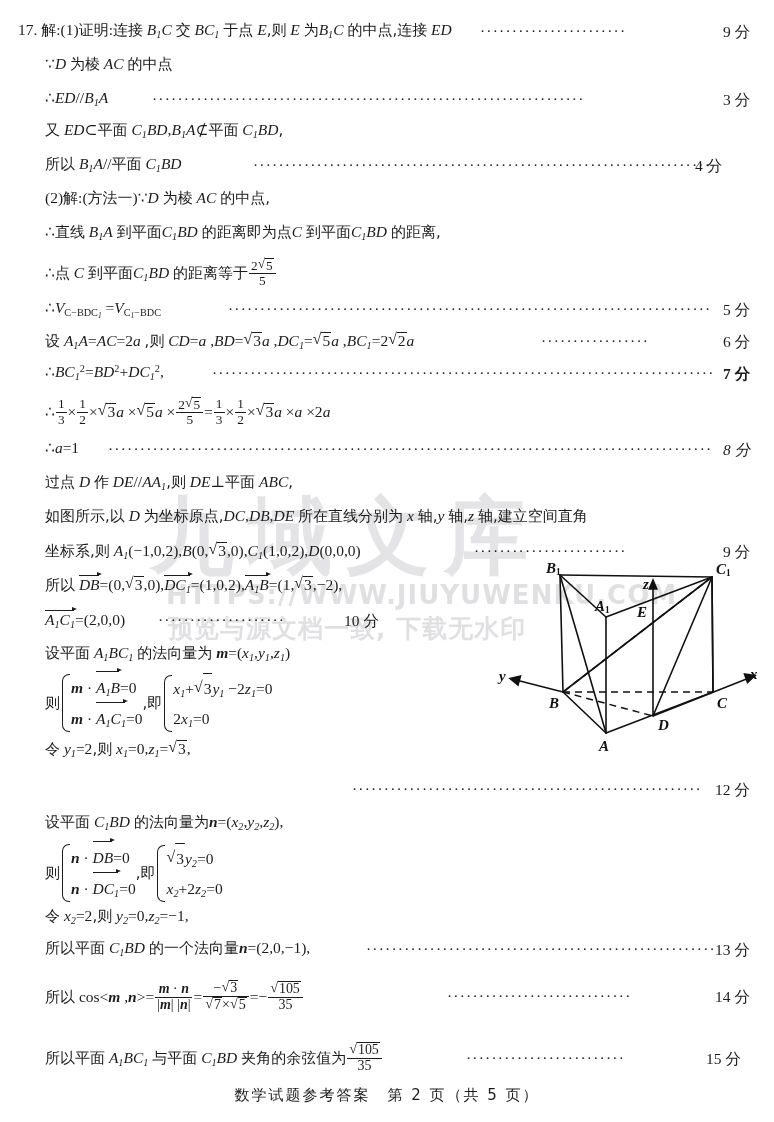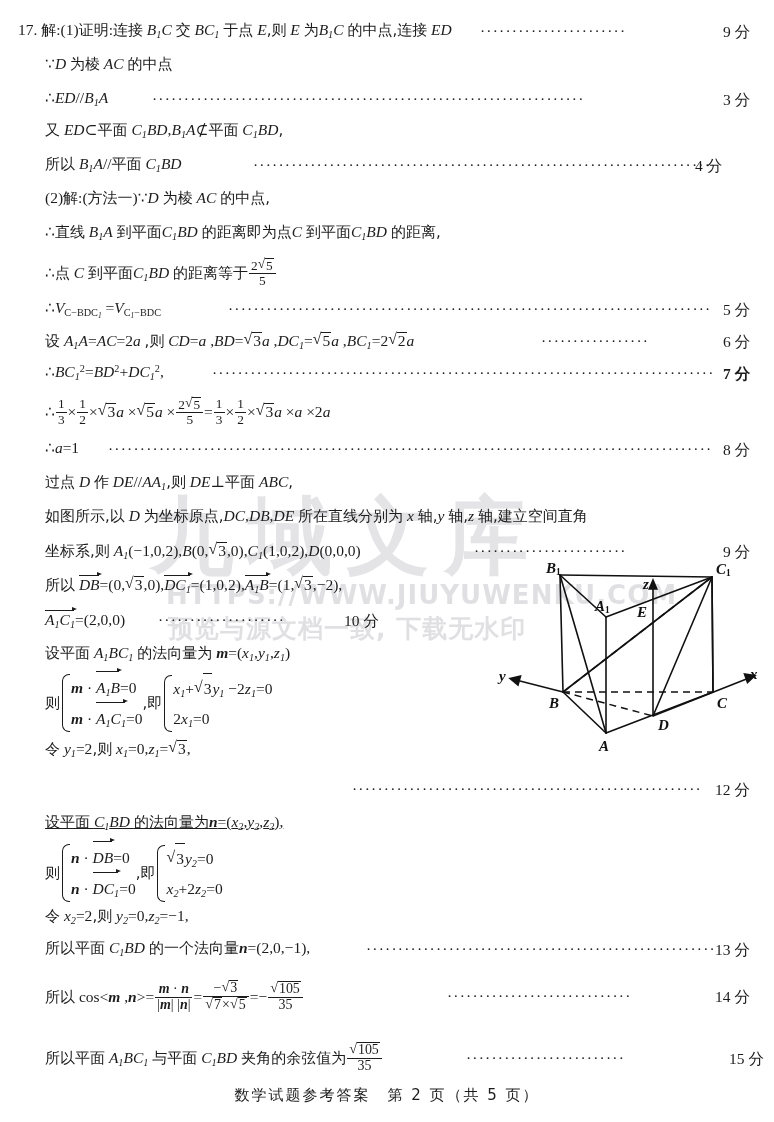--- a/index.html
+++ b/index.html
@@ -140,21 +140,21 @@
   <div class="score" style="left:723px;top:364px;font-weight:bold;">7 分</div>
 
   <div class="ln ind" style="top:397px;">
     <span class="up">∴</span><span class="frac"><span class="num">1</span><span class="den">3</span></span><span class="up">×</span><span class="frac"><span class="num">1</span><span class="den">2</span></span><span class="up">×</span><span class="sq"><span class="rad">3</span></span><i>a</i> <span class="up">×</span><span class="sq"><span class="rad">5</span></span><i>a</i> <span class="up">×</span><span class="frac big"><span class="num">2<span class="sq"><span class="rad">5</span></span></span><span class="den">5</span></span><span class="up">=</span><span class="frac"><span class="num">1</span><span class="den">3</span></span><span class="up">×</span><span class="frac"><span class="num">1</span><span class="den">2</span></span><span class="up">×</span><span class="sq"><span class="rad">3</span></span><i>a</i> <span class="up">×</span><i>a</i> <span class="up">×2</span><i>a</i>
   </div>
 
   <div class="ln ind" style="top:440px;">
     <span class="up">∴</span><i>a</i><span class="up">=1</span>
   </div>
   <div class="dots" style="left:108px;top:440px;width:605px;">·············································································································</div>
-  <div class="score" style="left:723px;top:440px;">8 分</div>
+  <div class="score" style="left:723px;top:440px;font-style:italic;">8 分</div>
 
   <div class="ln ind" style="top:474px;">
     <span class="cjk">过点</span> <i>D</i> <span class="cjk">作</span> <i>DE</i><span class="up">//</span><i>AA<sub>1</sub></i><span class="cjk">,则</span> <i>DE</i><span class="up">⊥</span><span class="cjk">平面</span> <i>ABC</i><span class="cjk">,</span>
   </div>
 
   <div class="ln ind" style="top:508px;">
     <span class="cjk">如图所示,以</span> <i>D</i> <span class="cjk">为坐标原点,</span><i>DC</i><span class="up">,</span><i>DB</i><span class="up">,</span><i>DE</i> <span class="cjk">所在直线分别为</span> <i>x</i> <span class="cjk">轴,</span><i>y</i> <span class="cjk">轴,</span><i>z</i> <span class="cjk">轴,建立空间直角</span>
   </div>
 
   <div class="ln ind" style="top:542px;">
@@ -187,21 +187,21 @@
     </span>
   </div>
 
   <div class="ln ind" style="top:740px;">
     <span class="cjk">令</span> <i>y<sub>1</sub></i><span class="up">=2</span><span class="cjk">,则</span> <i>x<sub>1</sub></i><span class="up">=0</span><span class="up">,</span><i>z<sub>1</sub></i><span class="up">=</span><span class="sq"><span class="rad">3</span></span><span class="up">,</span>
   </div>
 
   <div class="dots" style="left:352px;top:780px;width:361px;">·······················································</div>
   <div class="score" style="left:715px;top:780px;">12 分</div>
 
-  <div class="ln ind" style="top:814px;text-decoration:underline;">
+  <div class="ln ind" style="top:814px;">
     <span class="cjk">设平面</span> <i>C<sub>1</sub>BD</i> <span class="cjk">的法向量为</span><span class="bvec">n</span><span class="up">=(</span><i>x<sub>2</sub></i><span class="up">,</span><i>y<sub>2</sub></i><span class="up">,</span><i>z<sub>2</sub></i><span class="up">)</span><span class="up">,</span>
   </div>
 
   <div class="ln ind" style="top:842px;">
     <span class="cjk" style="display:inline-block;vertical-align:middle;">则</span><span class="sys">
       <span class="row"><span class="bvec">n</span> <span class="up">·</span> <span class="vec"><span class="arw"></span><i>DB</i></span><span class="up">=0</span></span>
       <span class="row"><span class="bvec">n</span> <span class="up">·</span> <span class="vec"><span class="arw"></span><i>DC<sub>1</sub></i></span><span class="up">=0</span></span>
     </span><span class="cjk" style="display:inline-block;vertical-align:middle;">,即</span><span class="sys">
       <span class="row"><span class="sq"><span class="rad">3</span></span><i>y<sub>2</sub></i><span class="up">=0</span></span>
       <span class="row"><i>x<sub>2</sub></i><span class="up">+2</span><i>z<sub>2</sub></i><span class="up">=0</span></span>
@@ -221,21 +221,21 @@
   <div class="ln ind" style="top:980px;">
     <span class="cjk">所以</span> <span class="up">cos&lt;</span><span class="bvec">m</span> <span class="up">,</span><span class="bvec">n</span><span class="up">&gt;=</span><span class="frac big" style="font-size:.9em;"><span class="num"><span class="bvec">m</span> <span class="up">·</span> <span class="bvec">n</span></span><span class="den"><span class="up">|</span><span class="bvec">m</span><span class="up">| |</span><span class="bvec">n</span><span class="up">|</span></span></span><span class="up">=</span><span class="frac big" style="font-size:.9em;"><span class="num"><span class="up">−</span><span class="sq"><span class="rad">3</span></span></span><span class="den"><span class="sq"><span class="rad">7</span></span><span class="up">×</span><span class="sq"><span class="rad">5</span></span></span></span><span class="up">=−</span><span class="frac big" style="font-size:.9em;"><span class="num"><span class="sq"><span class="rad">105</span></span></span><span class="den">35</span></span>
   </div>
   <div class="dots" style="left:447px;top:987px;width:266px;">·····························</div>
   <div class="score" style="left:715px;top:987px;">14 分</div>
 
   <div class="ln ind" style="top:1042px;">
     <span class="cjk">所以平面</span> <i>A<sub>1</sub>BC<sub>1</sub></i> <span class="cjk">与平面</span> <i>C<sub>1</sub>BD</i> <span class="cjk">夹角的余弦值为</span><span class="frac big" style="font-size:.9em;"><span class="num"><span class="sq"><span class="rad">105</span></span></span><span class="den">35</span></span>
   </div>
   <div class="dots" style="left:466px;top:1049px;width:247px;">·························</div>
-  <div class="score" style="left:729px;top:1049px;">15 分</div>
+  <div class="score" style="left:706px;top:1049px;">15 分</div>
 
   <div class="footer">数学试题参考答案　第 2 页（共 5 页）</div>
 
   <div id="fig">
     <svg width="288" height="212" viewBox="0 0 288 212">
       <g stroke="#111" fill="none" stroke-width="1.6" stroke-linecap="round">
 
         <line x1="74" y1="19" x2="226" y2="21"></line>
         <line x1="74" y1="19" x2="120" y2="61"></line>
         <line x1="120" y1="61" x2="226" y2="21"></line>

